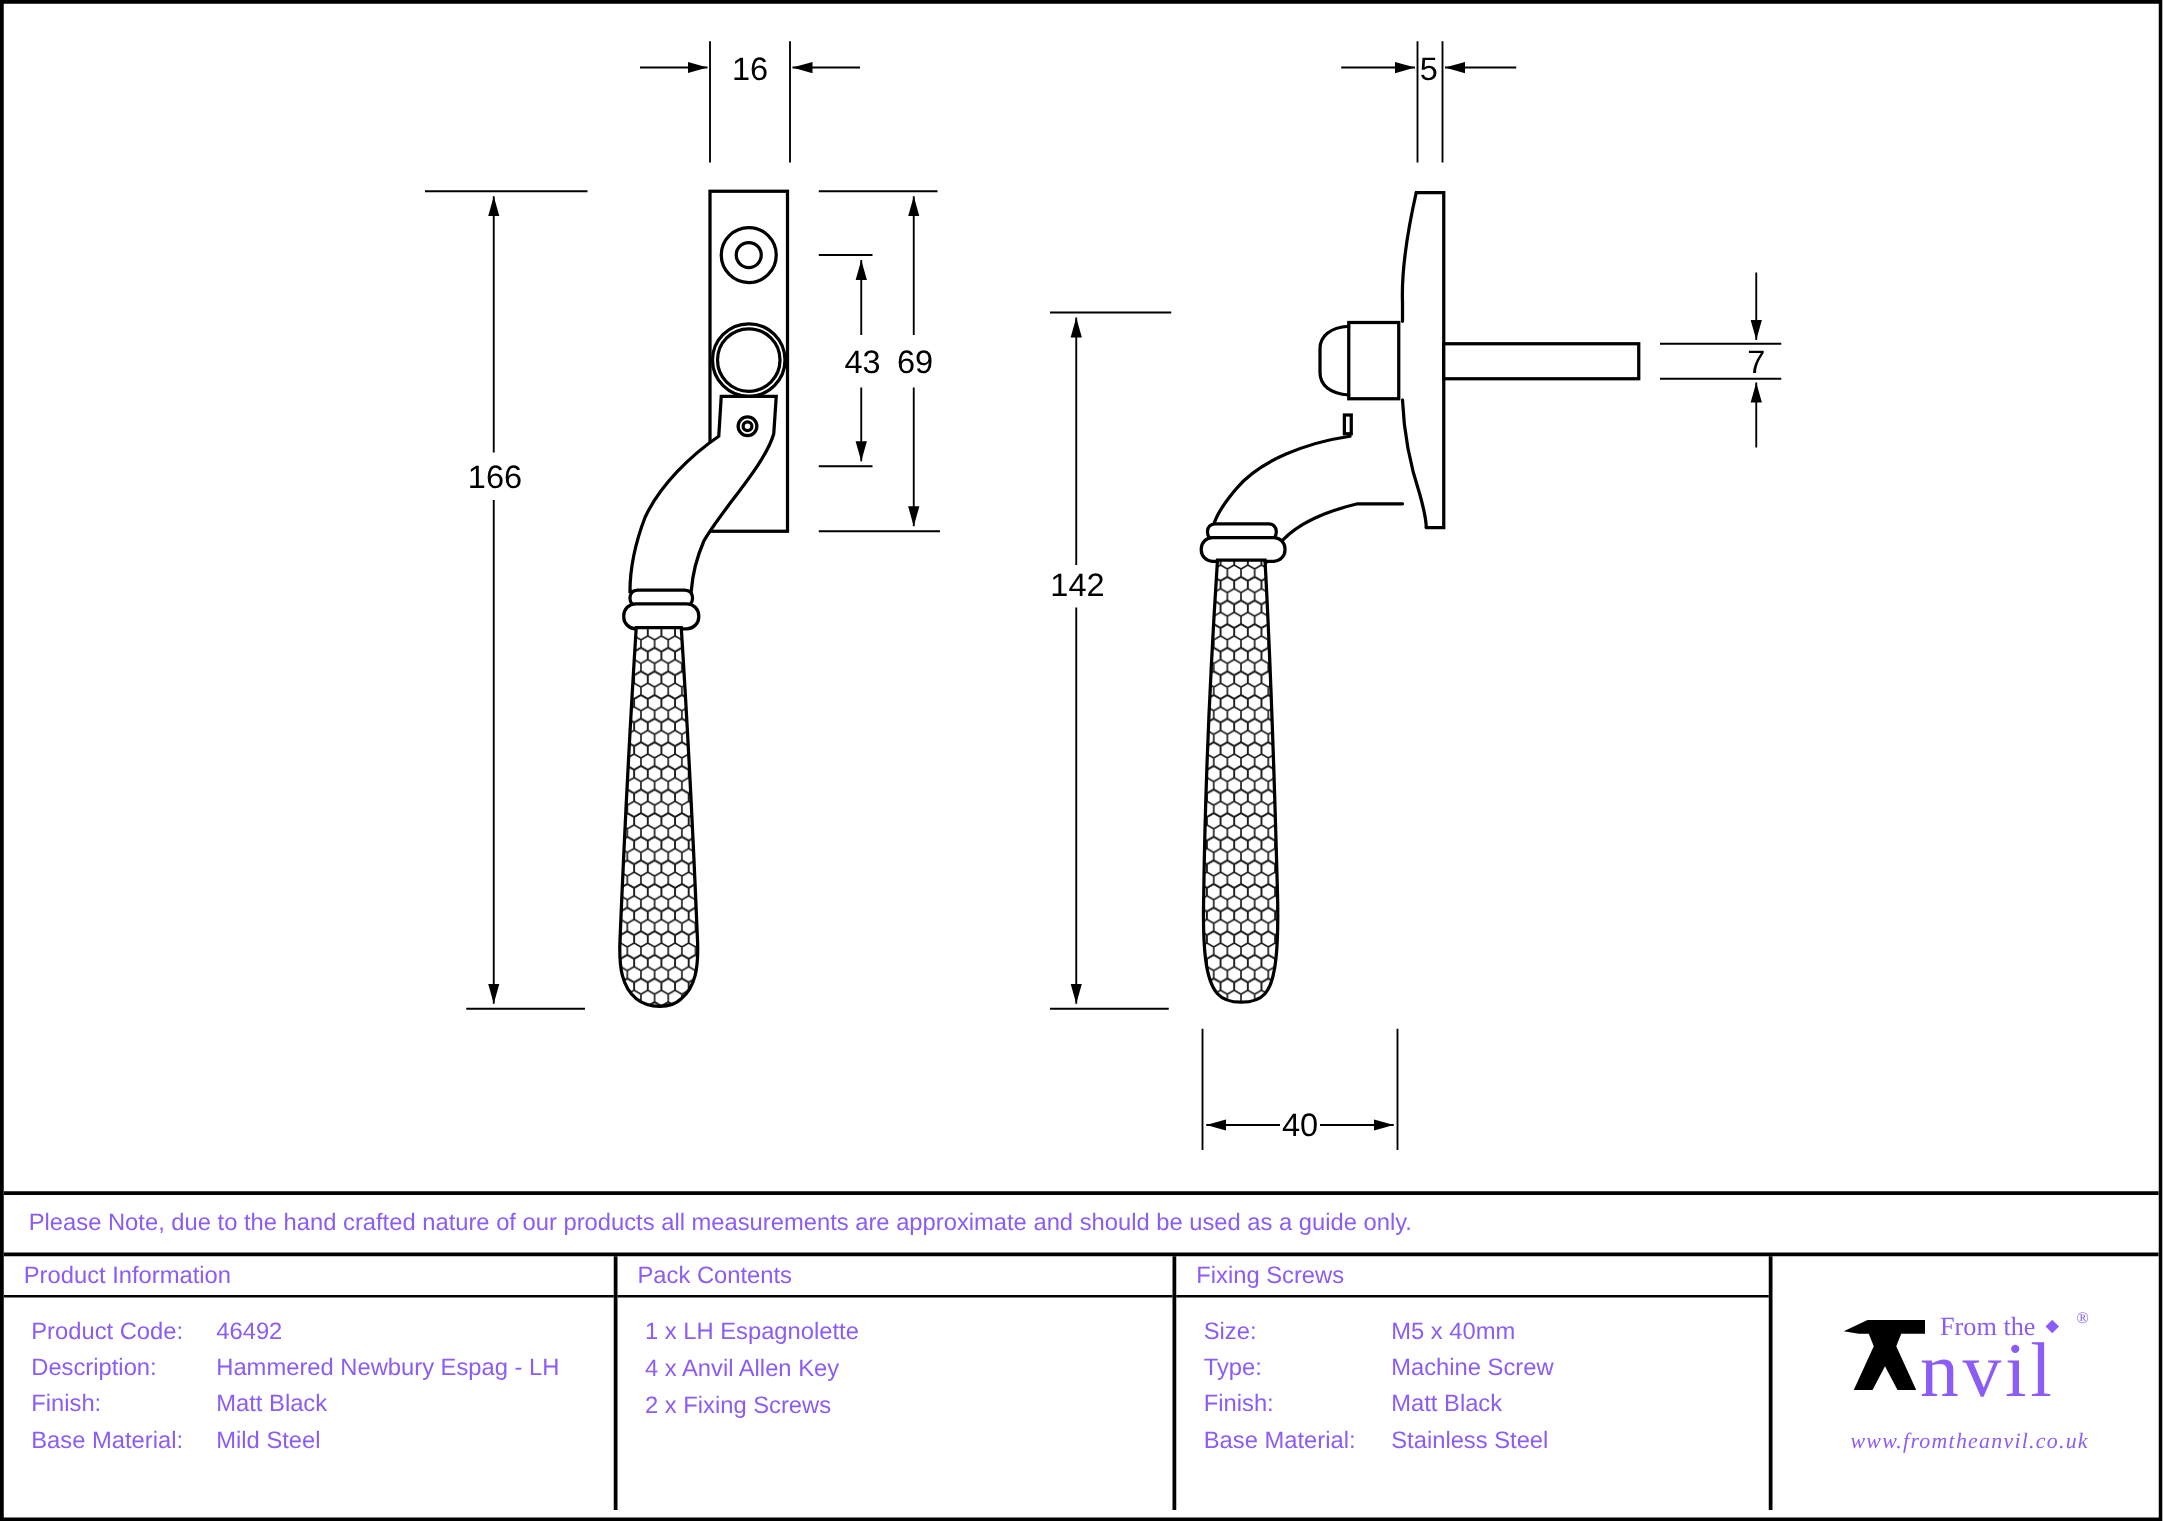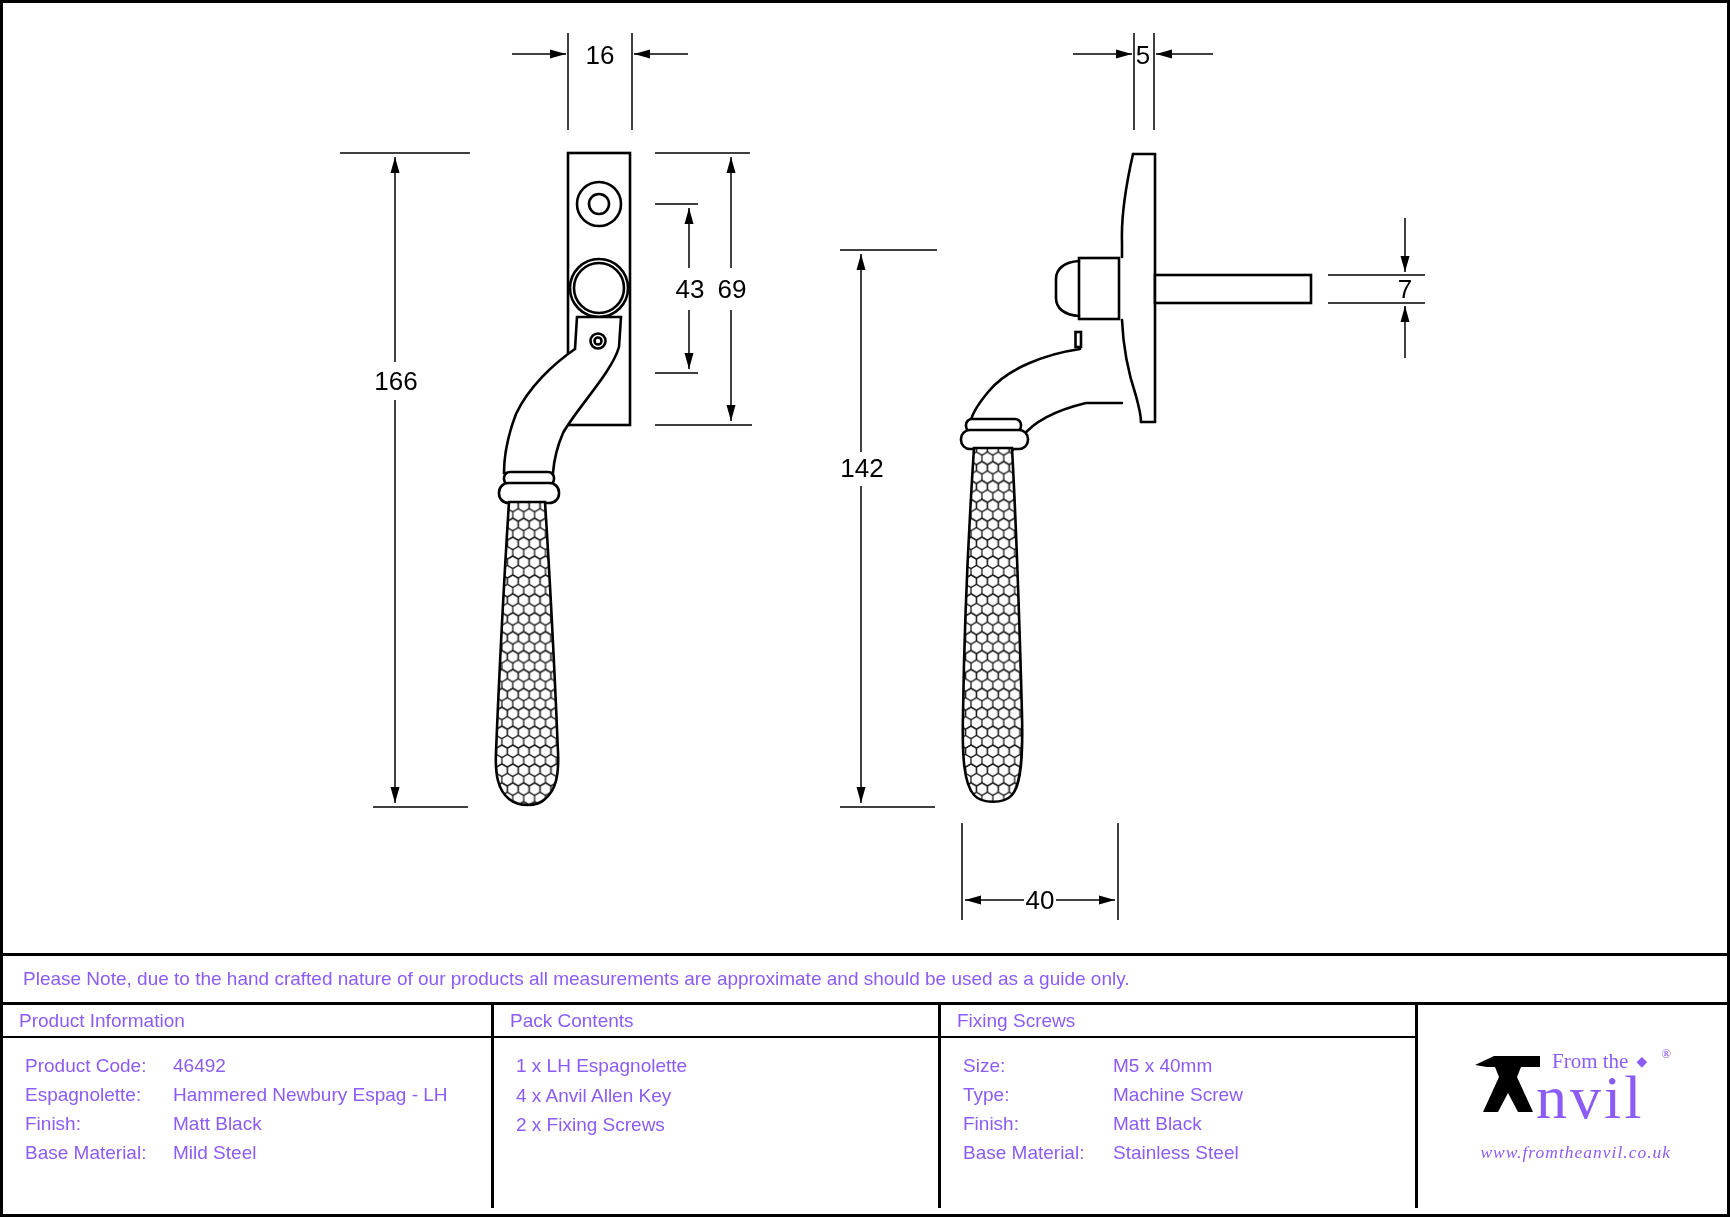--- a/index.html
+++ b/index.html
@@ -203,21 +203,21 @@
   <div class="info-table">
 
     <div class="col col-product">
       <div class="col-header">Product Information</div>
       <div class="col-body">
         <div class="kv-row">
           <span class="lbl">Product Code:</span>
           <span class="val">46492</span>
         </div>
         <div class="kv-row">
-          <span class="lbl">Espagnolette:</span>
+          <span class="lbl">Description:</span>
           <span class="val">Hammered Newbury Espag - LH</span>
         </div>
         <div class="kv-row">
           <span class="lbl">Finish:</span>
           <span class="val">Matt Black</span>
         </div>
         <div class="kv-row">
           <span class="lbl">Base Material:</span>
           <span class="val">Mild Steel</span>
         </div>

